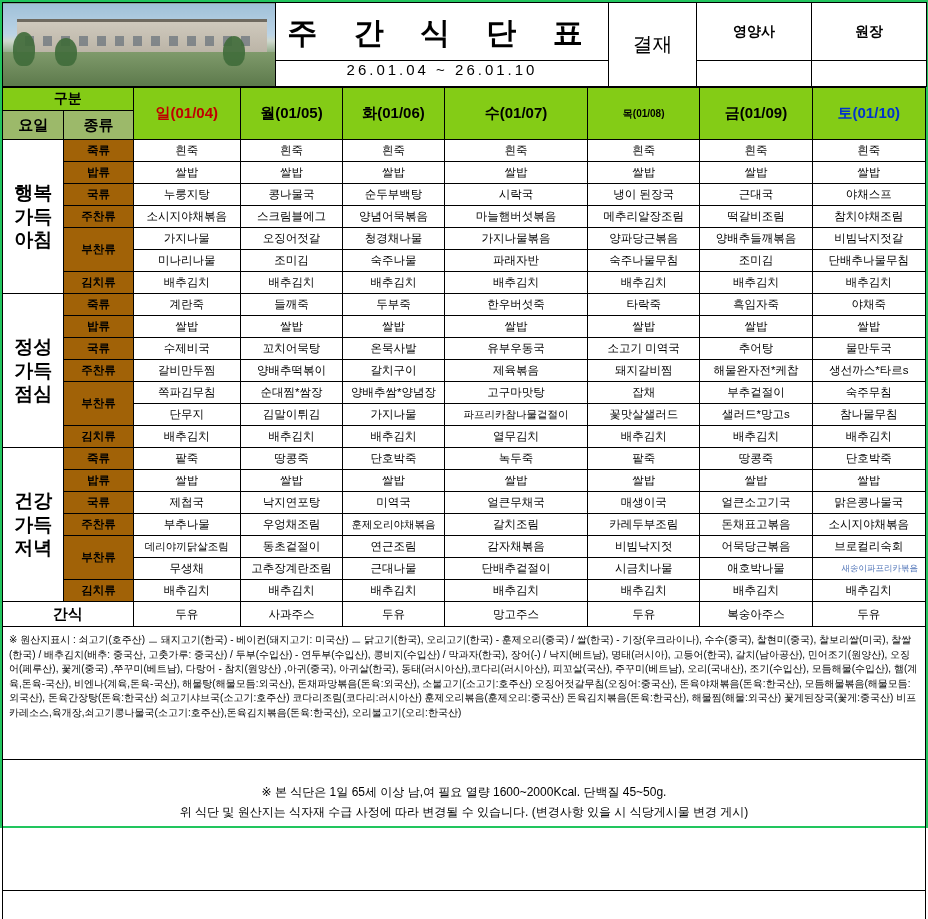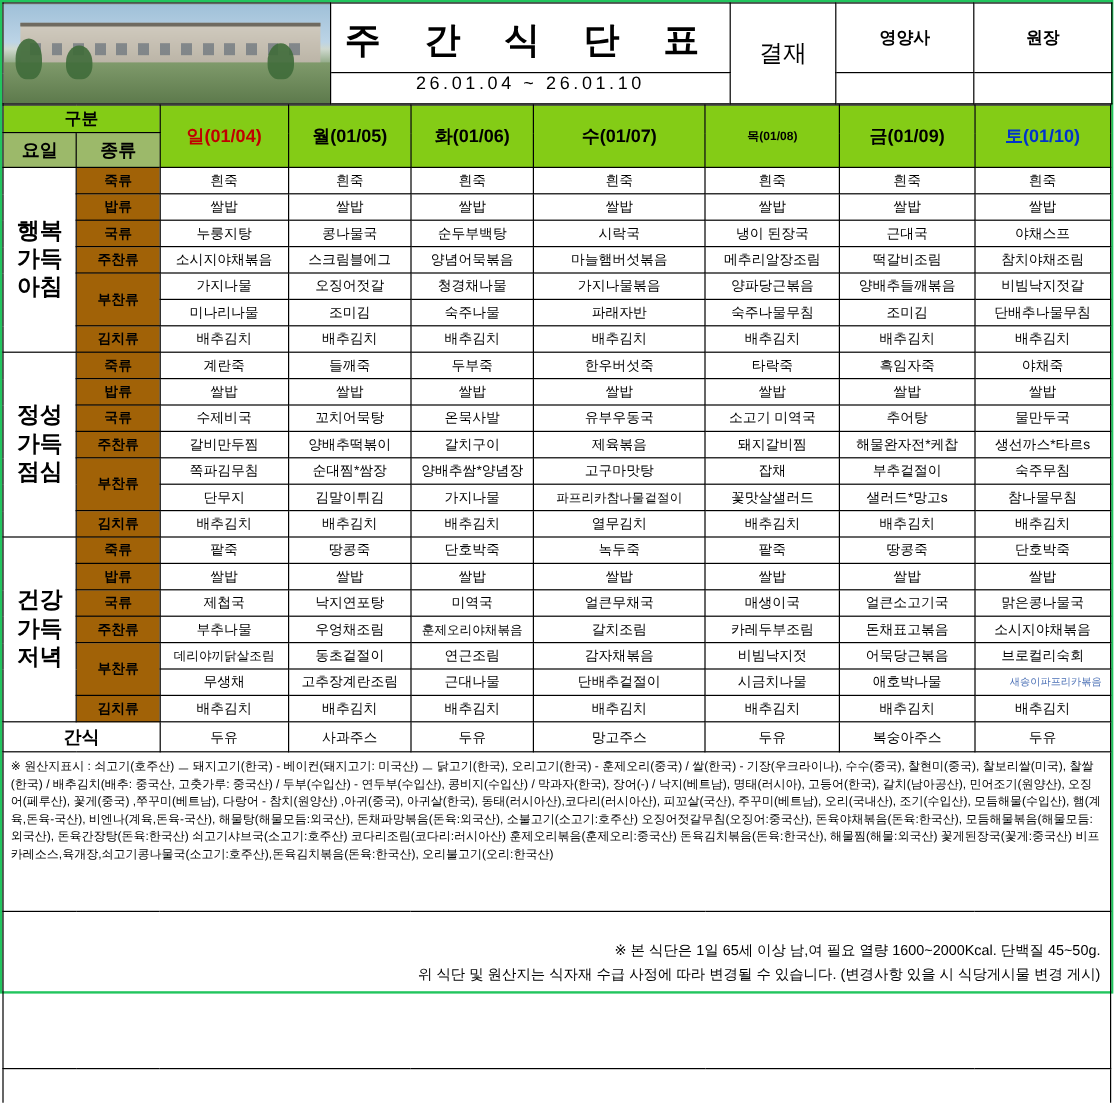--- a/index.html
+++ b/index.html
@@ -70,21 +70,21 @@
   .cell{font-size:11.5px;height:21px;padding:0 2px;overflow:hidden;white-space:nowrap;}
   .snack-label{font-size:15px;font-weight:bold;background:#ffffff;height:24px;margin-top:39px;}
   .snack-cell{font-size:11.5px;height:24px;}
 
   
   .origin{
     font-size:10px;line-height:1.45;text-align:left;padding:6px 6px 6px 6px;
     height:120px;vertical-align:top;
   }
   .notes{
-    font-size:12px;line-height:1.7;text-align:right;padding:22px 8px 8px 8px;
+    font-size:12px;line-height:1.7;text-align:center;padding:22px 8px 8px 8px;
     height:100px;vertical-align:top;
   }
   .footer{
     text-align:right;font-size:15px;font-weight:bold;padding:14px 16px 10px 0;height:56px;
     vertical-align:bottom;
   }
   .tiny-blue{color:#4a6fb5;font-size:8.5px;padding-left:24px;}
 </style>
 </head>
 <body>

